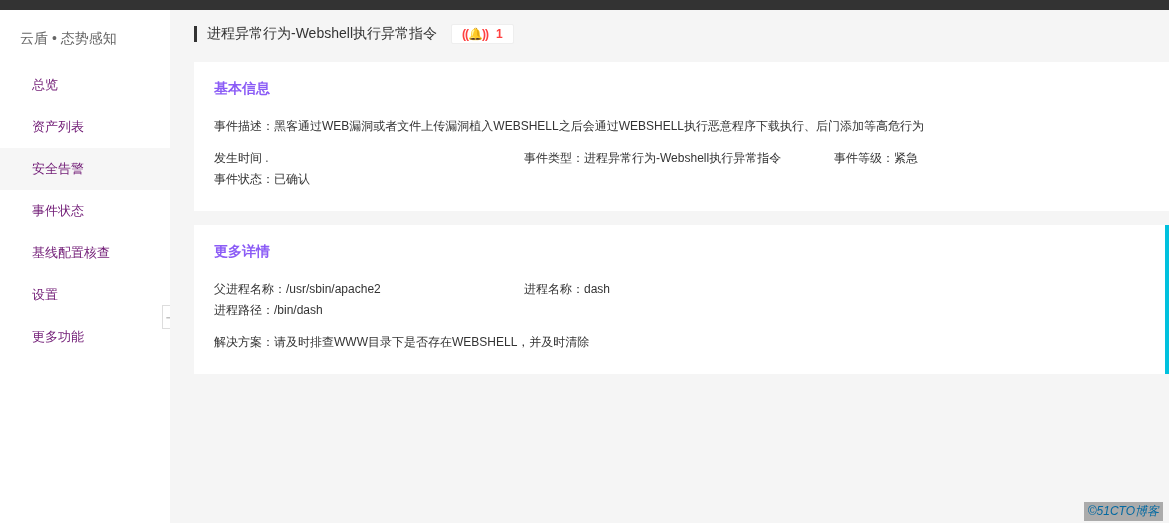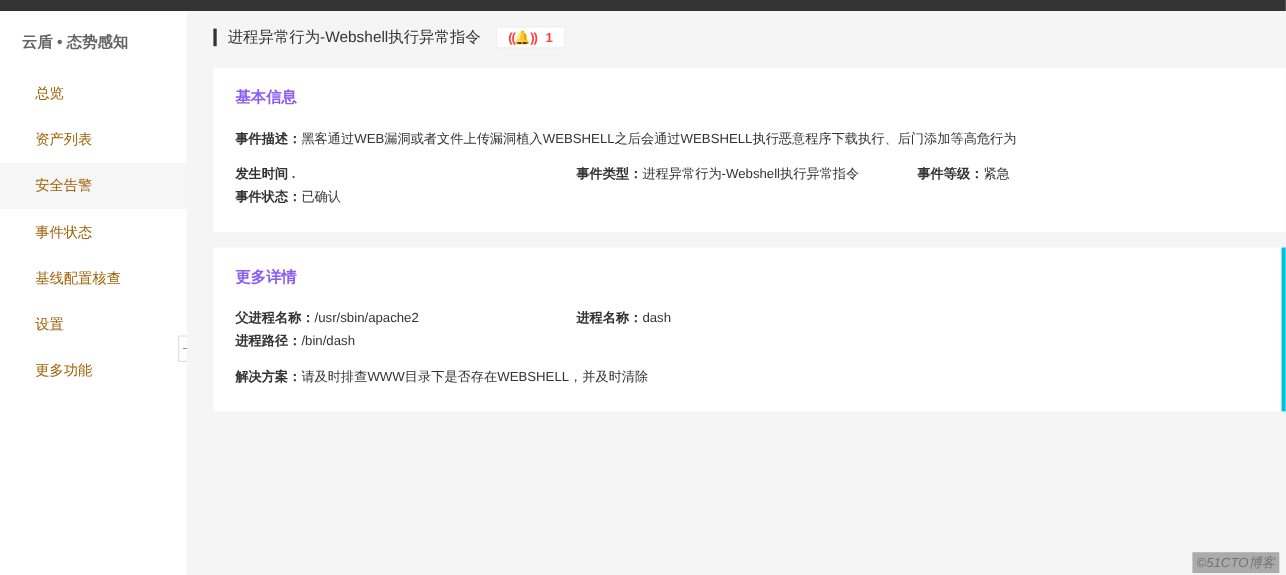--- a/index.html
+++ b/index.html
@@ -1,49 +1,49 @@
 <!DOCTYPE html>
 <html><head>
   <meta charset="utf-8">
   <style>
     * { margin: 0; padding: 0; box-sizing: border-box; }
     body { font-family: "Microsoft YaHei", "PingFang SC", sans-serif; font-size: 12px; color: #333; background: #f5f5f5; }
     .topbar { background: #333; height: 10px; width: 100%; }
     .container { display: flex; height: calc(100vh - 10px); min-height: 513px; position: relative; }
     .sidebar { width: 170px; background: #fff; flex-shrink: 0; position: relative; }
-    .brand { padding: 20px 20px 16px 20px; font-size: 14px; color: #666; font-weight: bold; }
+    .brand { padding: 20px 20px 16px 20px; font-size: 14px; color: #666; }
     .nav { list-style: none; }
-    .nav-item { padding: 12px 32px; font-size: 13px; color: #a16207; cursor: pointer; }
+    .nav-item { padding: 12px 32px; font-size: 13px; color: #701a75; cursor: pointer; }
     .nav-item.active { background: #f6f6f6; }
     .collapse-handle { position: absolute; right: -8px; top: 295px; width: 16px; height: 24px; background: #fff; border: 1px solid #ddd; display: flex; align-items: center; justify-content: center; cursor: pointer; font-size: 10px; color: #888; }
     .main { flex: 1; padding: 14px 0 18px 24px; overflow: hidden; background: #f5f5f5; position: relative; }
     .page-head { display: flex; align-items: center; gap: 14px; margin-bottom: 18px; }
     .page-title-bar { display: flex; align-items: center; gap: 10px; }
     .bar-accent { width: 3px; height: 16px; background: #333; display: inline-block; }
     .page-title { font-size: 14px; font-weight: normal; color: #333; }
     .notif { display: flex; align-items: center; border: 1px solid #eee; border-radius: 2px; background: #fff; padding: 2px 10px; gap: 8px; }
     .bell { color: #ff4040; font-weight: bold; letter-spacing: -1px; }
     .notif-count { color: #ff4040; font-weight: bold; }
     .card { background: #fff; padding: 18px 20px 20px 20px; margin-bottom: 14px; position: relative; }
     .card-title { font-size: 14px; color: #8b5cf6; margin-bottom: 18px; }
     .row { display: flex; flex-wrap: wrap; margin-bottom: 10px; line-height: 1.8; }
     .row:last-child { margin-bottom: 0; }
     .field { display: flex; }
-    .label { font-weight: bold; color: #333; text-align: center; }
+    .label { font-weight: normal; color: #333; text-align: center; }
     .value { color: #333; }
     .value-link { color: #0096d7; }
     .redacted { display: inline-block; background: #fff; width: 130px; height: 14px; filter: blur(2px); }
     .col1 { flex: 0 0 310px; }
     .col2 { flex: 0 0 310px; }
     .col3 { flex: 0 0 200px; }
     .col4 { flex: 0 0 200px; }
     .full { flex: 1 1 100%; }
     .multiline { line-height: 1.8; }
     .accent-strip { position: absolute; right: 0; top: 0; bottom: 0; width: 4px; background: #00c1de; }
-    .watermark { position: absolute; right: 6px; bottom: 2px; font-size: 12px; color: #737373; background: rgba(0,0,0,0.3); padding: 1px 4px; font-style: italic; }
+    .watermark { position: absolute; right: 6px; bottom: 2px; font-size: 12px; color: #0369a1; background: rgba(0,0,0,0.3); padding: 1px 4px; font-style: italic; }
   </style>
 </head>
 <body>
 
 <div class="topbar"></div>
 <div class="container">
   <aside class="sidebar">
     <div class="brand">云盾 • 态势感知</div>
     <ul class="nav">
       <li class="nav-item">总览</li>

